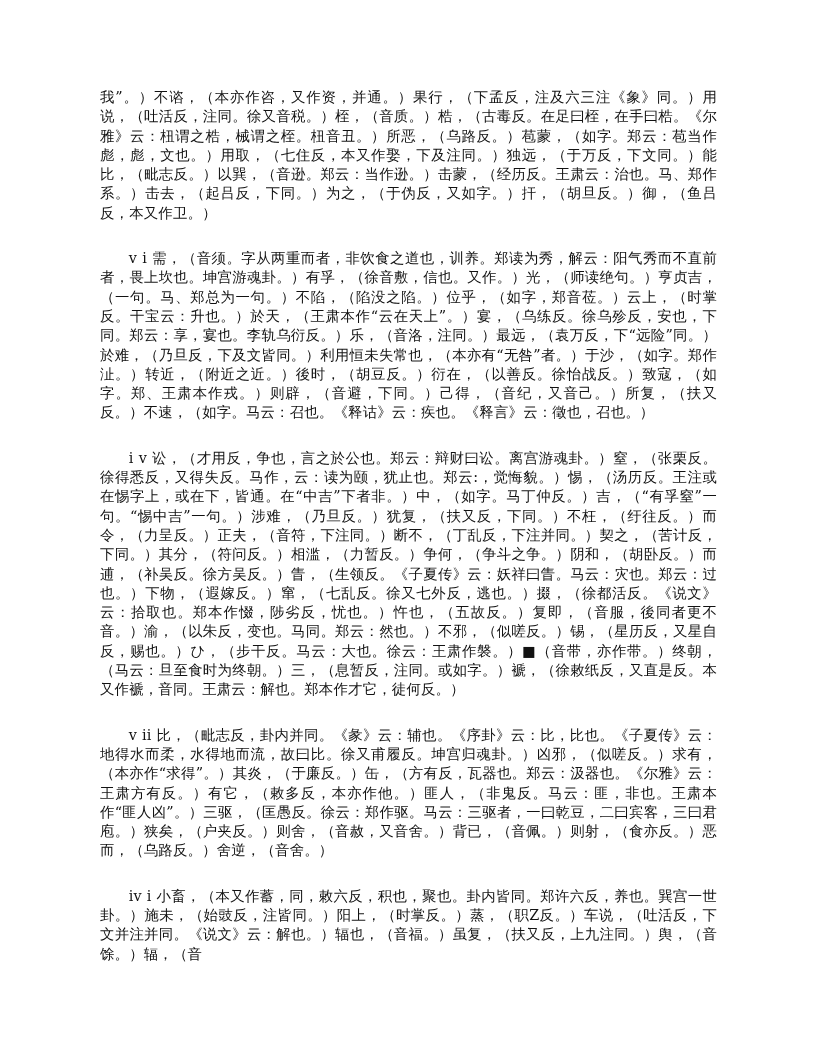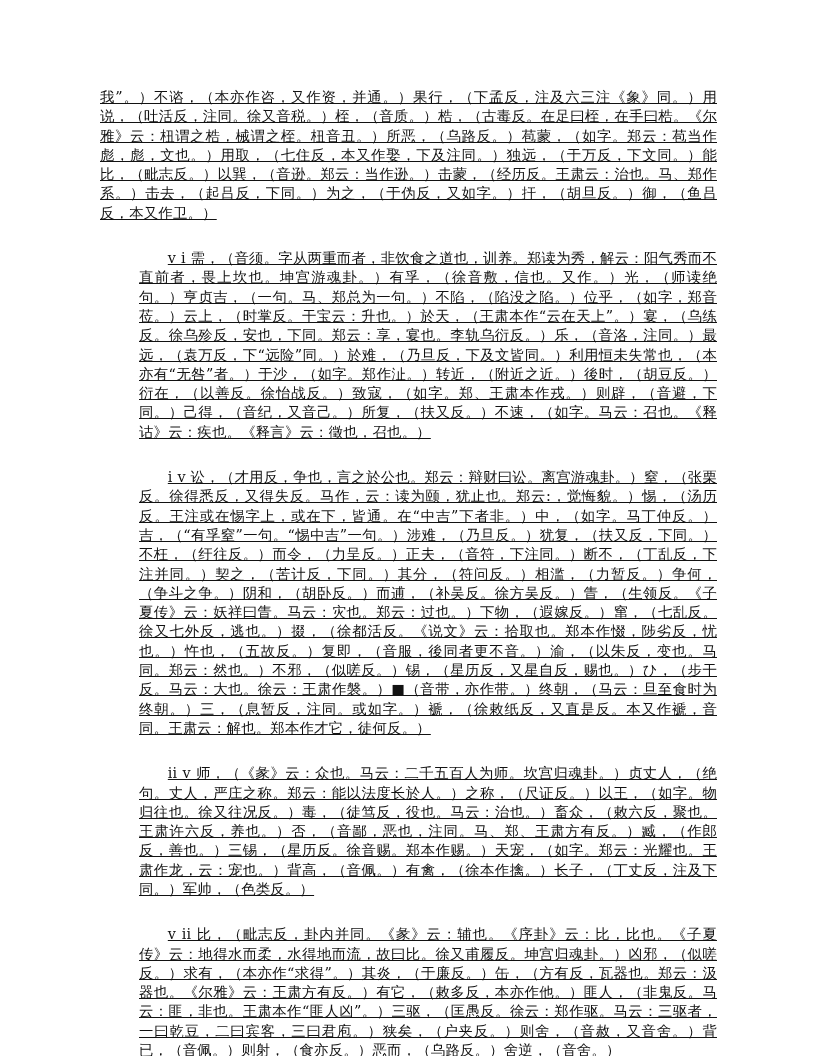--- a/index.html
+++ b/index.html
@@ -24,32 +24,29 @@
     font-family: "DejaVu Serif", "Liberation Serif", serif;
     font-size: 14.4px;
     line-height: 19.3px;
     text-align: justify;
     text-justify: inter-character;
     letter-spacing: 0.2px;
   }
   .content p {
     margin: 0 0 26px 0;
     padding: 0;
-    text-decoration: underline;
   }
   .content p.indent {
     text-indent: 2em;
-    margin-left: 39px;
   }
 </style>
 </head>
 <body>
 
 <div class="page">
   <div class="content">
     <p>我”。）不谘，（本亦作咨，又作资，并通。）果行，（下孟反，注及六三注《象》同。）用说，（吐活反，注同。徐又音税。）桎，（音质。）梏，（古毒反。在足曰桎，在手曰梏。《尔雅》云：杻谓之梏，械谓之桎。杻音丑。）所恶，（乌路反。）苞蒙，（如字。郑云：苞当作彪，彪，文也。）用取，（七住反，本又作娶，下及注同。）独远，（于万反，下文同。）能比，（毗志反。）以巽，（音逊。郑云：当作逊。）击蒙，（经历反。王肃云：治也。马、郑作系。）击去，（起吕反，下同。）为之，（于伪反，又如字。）扞，（胡旦反。）御，（鱼吕反，本又作卫。）</p>
     <p class="indent">v i 需，（音须。字从两重而者，非饮食之道也，训养。郑读为秀，解云：阳气秀而不直前者，畏上坎也。坤宫游魂卦。）有孚，（徐音敷，信也。又作。）光，（师读绝句。）亨贞吉，（一句。马、郑总为一句。）不陷，（陷没之陷。）位乎，（如字，郑音莅。）云上，（时掌反。干宝云：升也。）於天，（王肃本作“云在天上”。）宴，（乌练反。徐乌殄反，安也，下同。郑云：享，宴也。李轨乌衍反。）乐，（音洛，注同。）最远，（袁万反，下“远险”同。）於难，（乃旦反，下及文皆同。）利用恒未失常也，（本亦有“无咎”者。）于沙，（如字。郑作沚。）转近，（附近之近。）後时，（胡豆反。）衍在，（以善反。徐怡战反。）致寇，（如字。郑、王肃本作戎。）则辟，（音避，下同。）己得，（音纪，又音己。）所复，（扶又反。）不速，（如字。马云：召也。《释诂》云：疾也。《释言》云：徵也，召也。）</p>
     <p class="indent">i v 讼，（才用反，争也，言之於公也。郑云：辩财曰讼。离宫游魂卦。）窒，（张栗反。徐得悉反，又得失反。马作，云：读为颐，犹止也。郑云:，觉悔貌。）惕，（汤历反。王注或在惕字上，或在下，皆通。在“中吉”下者非。）中，（如字。马丁仲反。）吉，（“有孚窒”一句。“惕中吉”一句。）涉难，（乃旦反。）犹复，（扶又反，下同。）不枉，（纡往反。）而令，（力呈反。）正夫，（音符，下注同。）断不，（丁乱反，下注并同。）契之，（苦计反，下同。）其分，（符问反。）相滥，（力暂反。）争何，（争斗之争。）阴和，（胡卧反。）而逋，（补吴反。徐方吴反。）眚，（生领反。《子夏传》云：妖祥曰眚。马云：灾也。郑云：过也。）下物，（遐嫁反。）窜，（七乱反。徐又七外反，逃也。）掇，（徐都活反。《说文》云：拾取也。郑本作惙，陟劣反，忧也。）忤也，（五故反。）复即，（音服，後同者更不音。）渝，（以朱反，变也。马同。郑云：然也。）不邪，（似嗟反。）锡，（星历反，又星自反，赐也。）ひ，（步干反。马云：大也。徐云：王肃作褩。）■（音带，亦作带。）终朝，（马云：旦至食时为终朝。）三，（息暂反，注同。或如字。）褫，（徐敕纸反，又直是反。本又作褫，音同。王肃云：解也。郑本作才它，徒何反。）</p>
-    <p class="indent">ii v 师，（《彖》云：众也。马云：二千五百人为师。坎宫归魂卦。）贞丈人，（绝句。丈人，严庄之称。郑云：能以法度长於人。）之称，（尺证反。）以王，（如字。物归往也。徐又往况反。）毒，（徒笃反，役也。马云：治也。）畜众，（敕六反，聚也。王肃许六反，养也。）否，（音鄙，恶也，注同。马、郑、王肃方有反。）臧，（作郎反，善也。）三锡，（星历反。徐音赐。郑本作赐。）天宠，（如字。郑云：光耀也。王肃作龙，云：宠也。）背高，（音佩。）有禽，（徐本作擒。）长子，（丁丈反，注及下同。）军帅，（色类反。）</p>
     <p class="indent">v ii 比，（毗志反，卦内并同。《彖》云：辅也。《序卦》云：比，比也。《子夏传》云：地得水而柔，水得地而流，故曰比。徐又甫履反。坤宫归魂卦。）凶邪，（似嗟反。）求有，（本亦作“求得”。）其炎，（于廉反。）缶，（方有反，瓦器也。郑云：汲器也。《尔雅》云：王肃方有反。）有它，（敕多反，本亦作他。）匪人，（非鬼反。马云：匪，非也。王肃本作“匪人凶”。）三驱，（匡愚反。徐云：郑作驱。马云：三驱者，一曰乾豆，二曰宾客，三曰君庖。）狭矣，（户夹反。）则舍，（音赦，又音舍。）背已，（音佩。）则射，（食亦反。）恶而，（乌路反。）舍逆，（音舍。）</p>
     <p class="indent">iv i 小畜，（本又作蓄，同，敕六反，积也，聚也。卦内皆同。郑许六反，养也。巽宫一世卦。）施未，（始豉反，注皆同。）阳上，（时掌反。）蒸，（职Z反。）车说，（吐活反，下文并注并同。《说文》云：解也。）辐也，（音福。）虽复，（扶又反，上九注同。）舆，（音馀。）辐，（音</p>
   </div>
 </div>
 
 </body></html>

